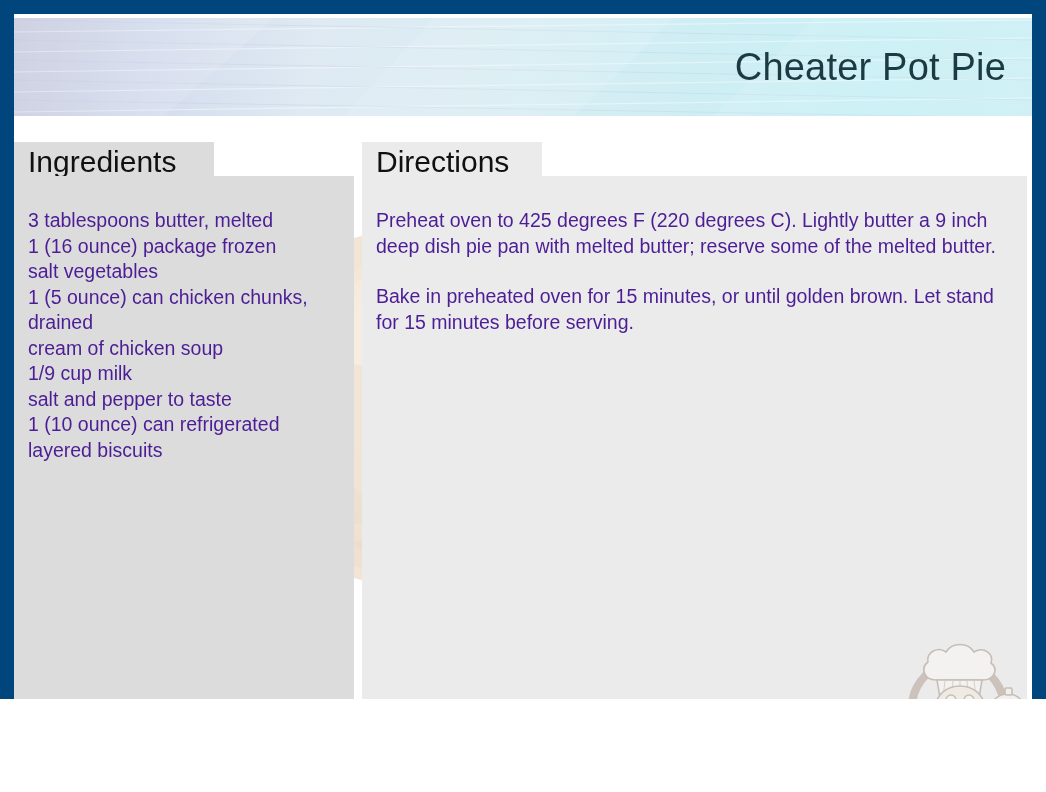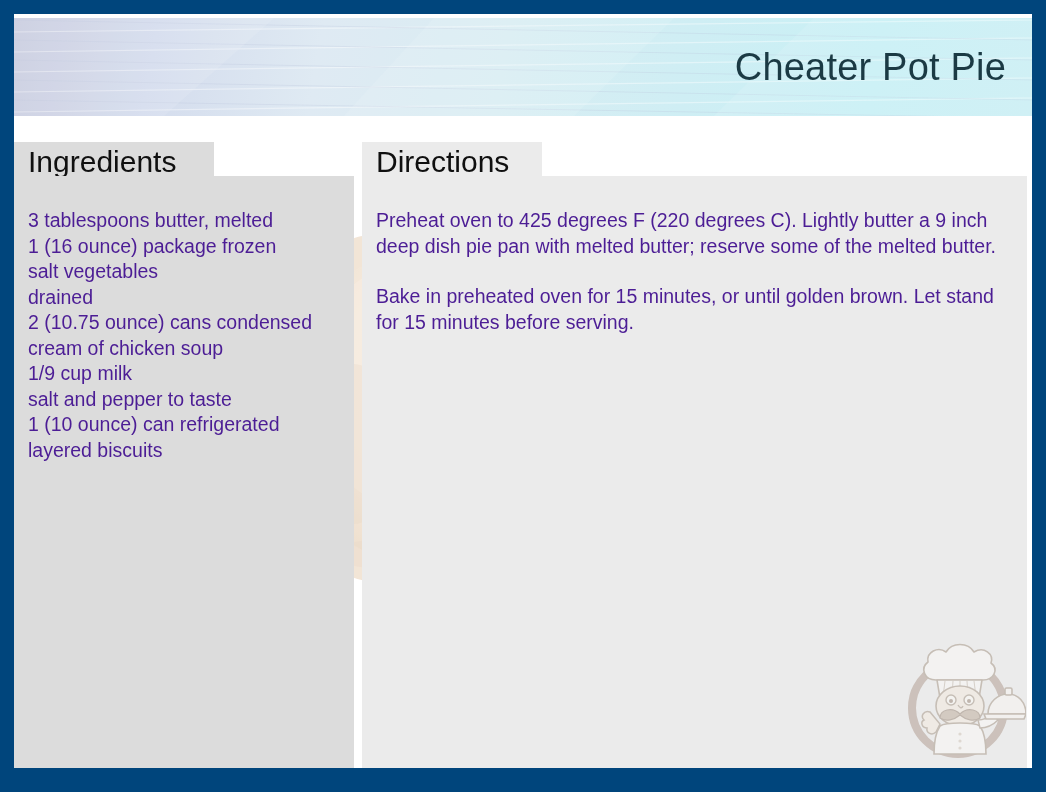--- a/index.html
+++ b/index.html
@@ -11,21 +11,21 @@
     width: 1046px;
     height: 792px;
     overflow: hidden;
     font-family: "Liberation Sans", sans-serif;
   }
 
   
   #card {
     position: relative;
     width: 1046px;
-    height: 792px;
+    height: 699px;
     box-sizing: border-box;
     background: #00457c;
     overflow: hidden;
   }
   #page {
     position: absolute;
     left: 14px;
     top: 14px;
     width: 1018px;
     height: 754px;
@@ -258,22 +258,22 @@
     </div>
     <div class="tab" id="directions-tab">
       <span class="tab-label">Directions</span>
     </div>
 
     <div class="panel" id="ingredients-panel">
       <div class="body-text" id="ingredients-list">
         <div class="ing-line">3 tablespoons butter, melted</div>
         <div class="ing-line">1 (16 ounce) package frozen</div>
         <div class="ing-line">salt vegetables</div>
+        <div class="ing-line">1 (5 ounce) can chicken chunks,</div>
         <div class="ing-line">drained</div>
-        <div class="ing-line">2 (10.75 ounce) cans condensed</div>
         <div class="ing-line">cream of chicken soup</div>
         <div class="ing-line">1/9 cup milk</div>
         <div class="ing-line">salt and pepper to taste</div>
         <div class="ing-line">1 (10 ounce) can refrigerated</div>
         <div class="ing-line">layered biscuits</div>
       </div>
     </div>
 
     <div class="panel" id="directions-panel">
       <div class="body-text" id="directions-body">

